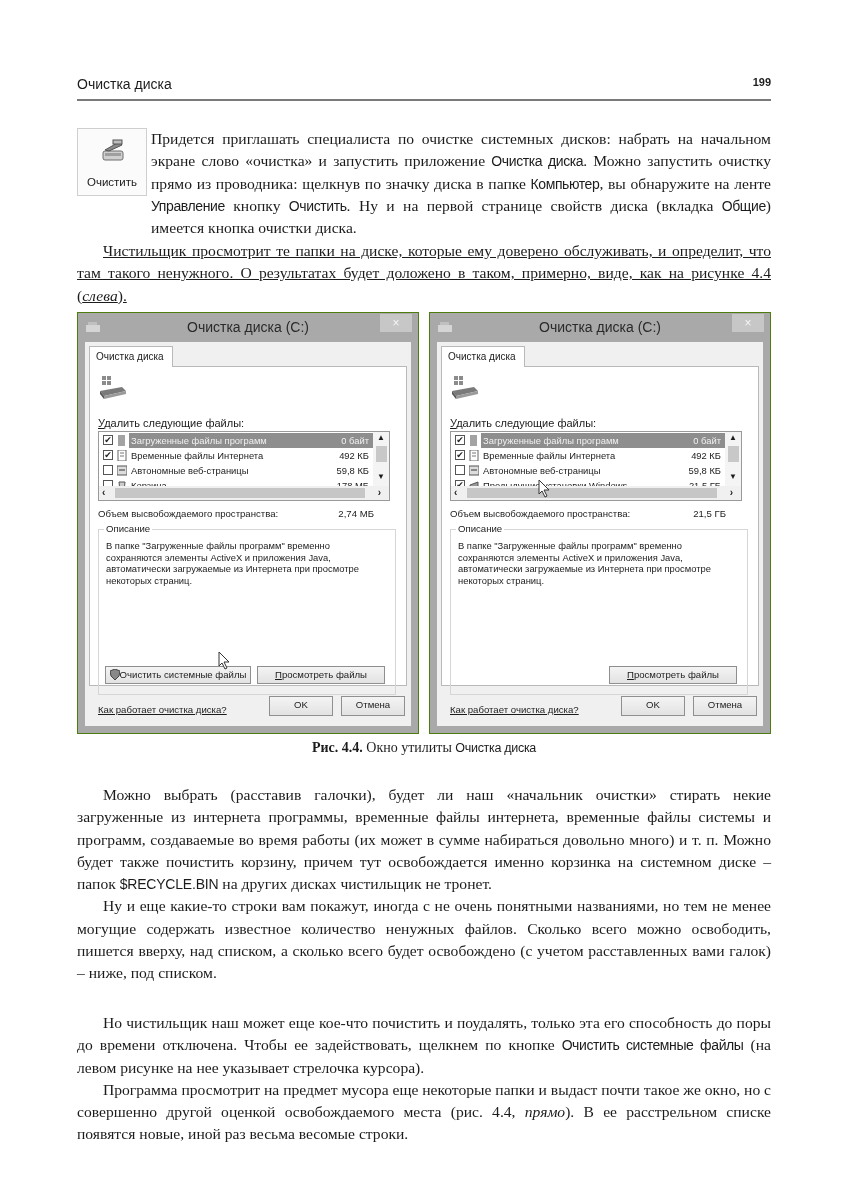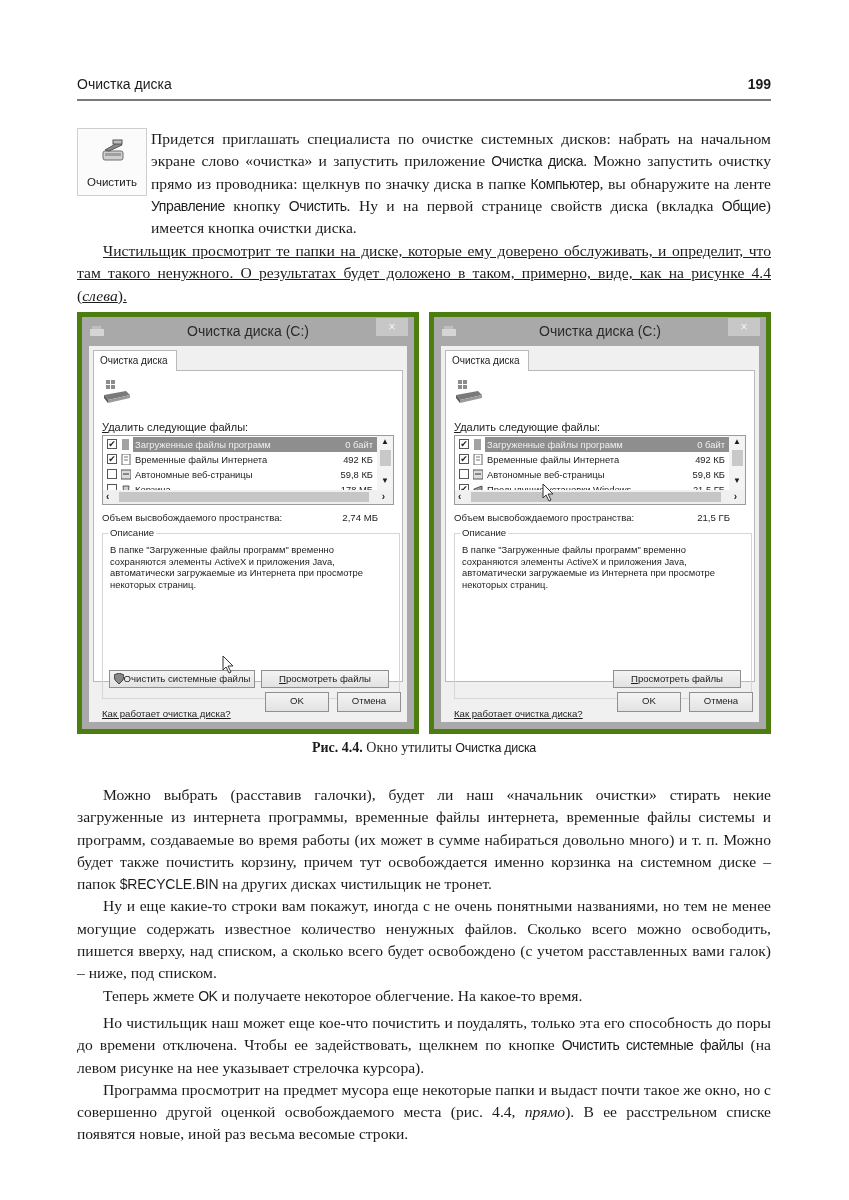--- a/index.html
+++ b/index.html
@@ -3,36 +3,36 @@
 <meta charset="utf-8">
 <style>
   html, body { margin: 0; padding: 0; background: #ffffff; }
   body { width: 849px; height: 1200px; position: relative; overflow: hidden; color: #1c1c1c; }
   .serif { font-family: "Liberation Serif", "DejaVu Serif", serif; }
   .sans { font-family: "Liberation Sans", "DejaVu Sans", sans-serif; }
 
   
   .run-head { position: absolute; left: 77px; top: 76px; width: 694px; height: 20px; }
   .run-head .title { position: absolute; left: 0; top: 0; font-size: 14px; }
-  .run-head .num { position: absolute; right: 0; top: 0; font-size: 14px; font-weight: bold; }
+  .run-head .num { position: absolute; right: 0; top: 0; font-size: 11px; font-weight: bold; }
   .run-rule { position: absolute; left: 77px; top: 99px; width: 694px; height: 2px; background: #7a7a7a; }
 
   .para { position: absolute; left: 77px; width: 694px; font-size: 15.6px; line-height: 22.3px; text-align: justify; }
   .para p { margin: 0; text-indent: 0; }
   .para p.ind { text-indent: 26px; }
   .para .ui { font-family: "Liberation Sans", sans-serif; font-size: 14px; letter-spacing: -0.4px; }
   .para .mono { font-family: "Liberation Sans", sans-serif; font-size: 14px; letter-spacing: -0.2px; }
 
   
   .side-icon { position: absolute; left: 77px; top: 128px; width: 68px; height: 66px; border: 1px solid #cfcfcf; background: #fbfbfb; }
   .side-icon .glyph { position: absolute; left: 21px; top: 8px; width: 28px; height: 28px; }
   .side-icon .lbl { position: absolute; left: 0; width: 100%; top: 47px; text-align: center; font-size: 11.5px; }
 
   
-  .dlg { position: absolute; top: 312px; width: 342px; height: 422px; background: #a9a9a9; border: 5px solid #4d7c0f; box-sizing: border-box; }
+  .dlg { position: absolute; top: 312px; width: 342px; height: 422px; background: #a9a9a9; border: 1px solid #4d7c0f; box-sizing: border-box; }
   .dlg.left { left: 77px; }
   .dlg.right { left: 429px; }
   .dlg .tb { position: absolute; left: 0; top: 0; width: 100%; height: 28px; }
   .dlg .tb .appico { position: absolute; left: 8px; top: 9px; width: 14px; height: 10px; }
   .dlg .tb .ttl { position: absolute; left: 0; width: 100%; top: 6px; text-align: center; font-size: 14px; color: #2a2a2a; }
   .dlg .tb .close { position: absolute; right: 6px; top: 1px; width: 32px; height: 18px; background: #c7c7c7; color: #f5f5f5; font-size: 12px; text-align: center; line-height: 18px; }
   .dlg .body { position: absolute; left: 7px; top: 29px; right: 7px; bottom: 7px; background: #f0f0f0; }
   .dlg .tab { position: absolute; left: 4px; top: 4px; height: 20px; padding: 0 8px 0 6px; background: #ffffff; border: 1px solid #b9b9b9; border-bottom: none; font-size: 10px; line-height: 20px; z-index: 2; }
   .dlg .panel { position: absolute; left: 4px; top: 24px; right: 4px; bottom: 40px; background: #ffffff; border: 1px solid #b9b9b9; box-sizing: border-box; }
   .dlg .drive-ico { position: absolute; left: 8px; top: 8px; width: 30px; height: 26px; }
@@ -284,19 +284,18 @@
     </svg>
 </div>
 
 <div class="caption serif">
   <b>Рис. 4.4.</b><span> Окно утилиты </span><span class="ui">Очистка диска</span>
 </div>
 
 <div class="para serif" style="top:784px;">
   <p class="ind"><span>Можно выбрать (расставив галочки), будет ли наш «начальник очистки» стирать некие загруженные из интернета программы, временные файлы интернета, временные файлы системы и программ, создаваемые во время работы (их может в сумме набираться довольно много) и т. п. Можно будет также почистить корзину, причем тут освобождается именно корзинка на системном диске – папок </span><span class="mono">$RECYCLE.BIN</span><span> на других дисках чистильщик не тронет.</span></p>
   <p class="ind">Ну и еще какие-то строки вам покажут, иногда с не очень понятными названиями, но тем не менее могущие содержать известное количество ненужных файлов. Сколько всего можно освободить, пишется вверху, над списком, а сколько всего будет освобождено (с учетом расставленных вами галок) – ниже, под списком.</p>
-  <p class="ind"><span>Теперь жмете </span><span class="ui">OK</span><span> и получаете некоторое облегчение. На какое-то время.</span></p>
 </div>
 
 <div class="para serif" style="top:1012px;">
   <p class="ind"><span>Но чистильщик наш может еще кое-что почистить и поудалять, только эта его способность до поры до времени отключена. Чтобы ее задействовать, щелкнем по кнопке </span><span class="ui">Очистить системные файлы</span><span> (на левом рисунке на нее указывает стрелочка курсора).</span></p>
   <p class="ind"><span>Программа просмотрит на предмет мусора еще некоторые папки и выдаст почти такое же окно, но с совершенно другой оценкой освобождаемого места (рис. 4.4, </span><i>прямо</i><span>). В ее расстрельном списке появятся новые, иной раз весьма весомые строки.</span></p>
 </div>
 
 </body></html>

